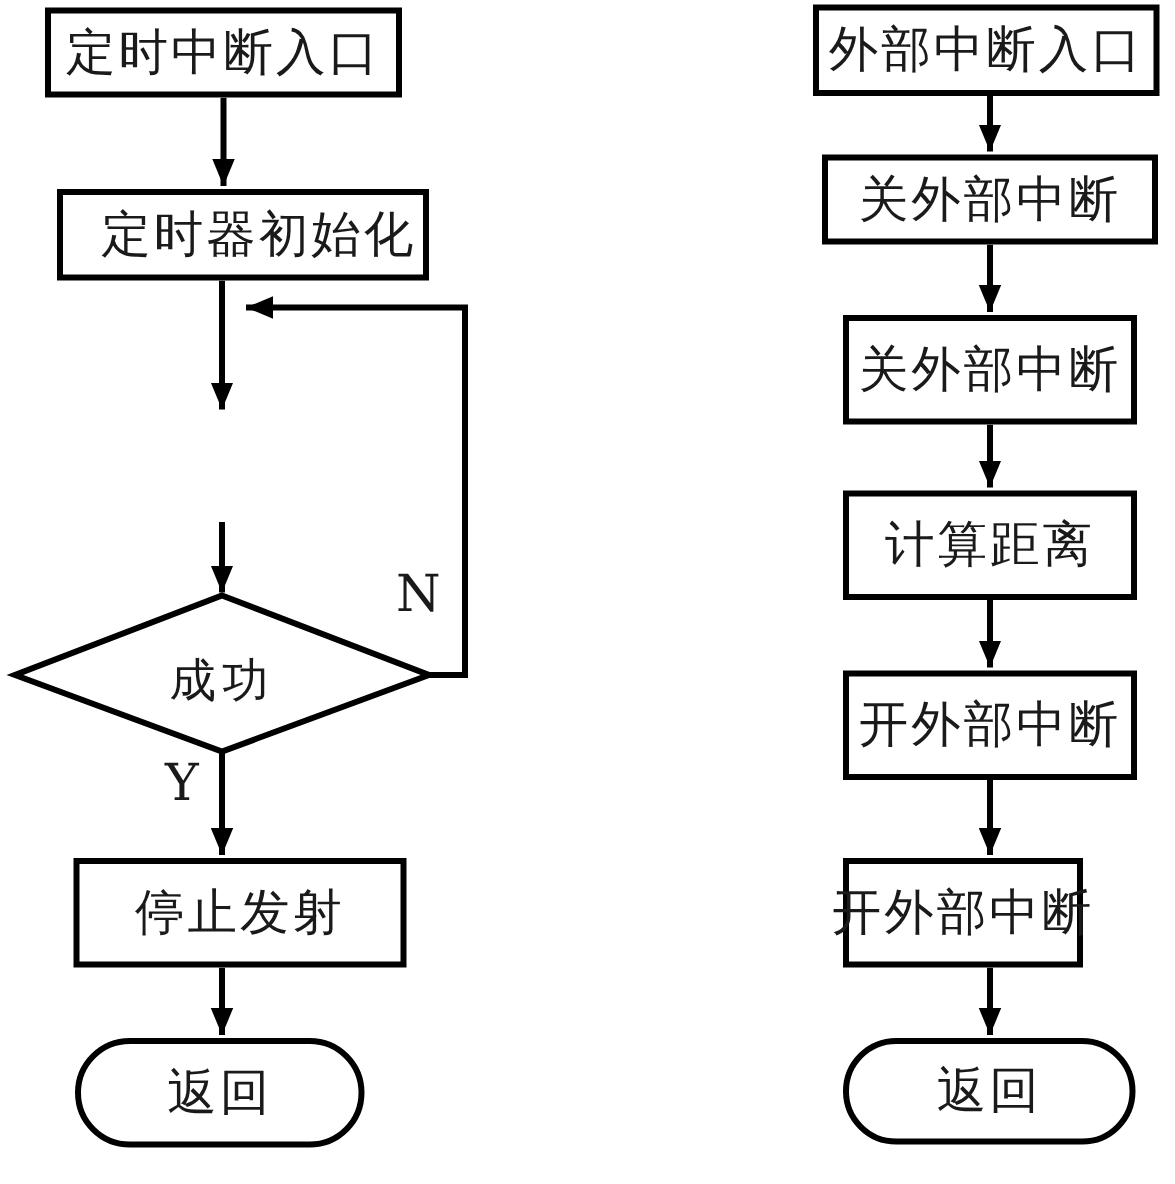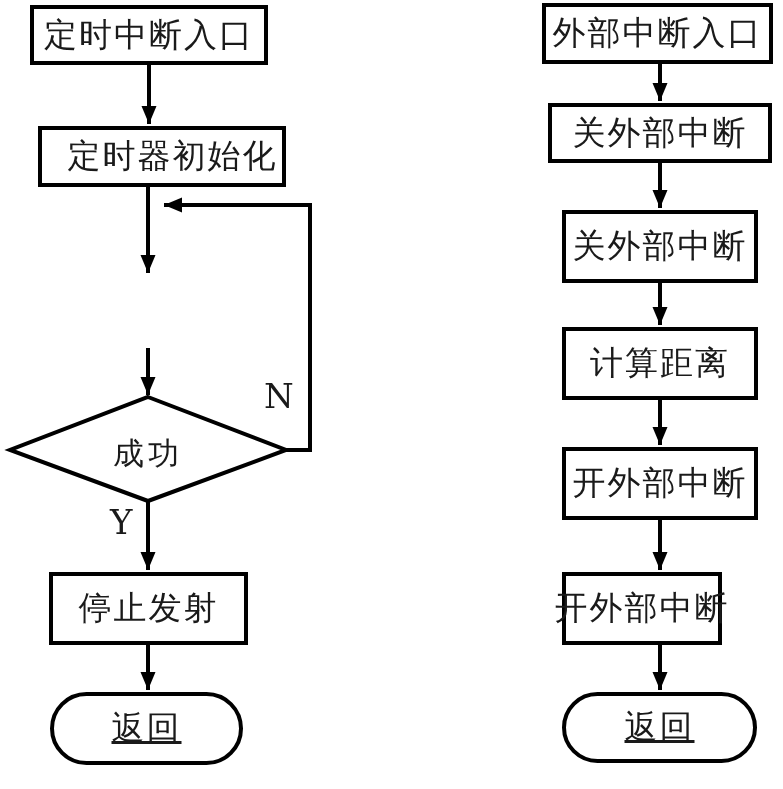--- a/index.html
+++ b/index.html
@@ -30,21 +30,20 @@
     display: flex;
     align-items: center;
     justify-content: center;
     color: #1a1a1a;
     font-size: 33px;
     letter-spacing: 2px;
     white-space: nowrap;
   }
   .stadium {
     border-radius: 37px;
-    text-decoration: underline;
   }
   .float-label {
     position: absolute;
     color: #1a1a1a;
     font-size: 34px;
     background: transparent;
     white-space: nowrap;
   }
   .diamond-label {
     position: absolute;
@@ -95,21 +94,21 @@
 
 
   <div class="diamond-label" style="left:78px; top:433px; width:140px;">
     <span>成功</span>
   </div>
 
   <div class="float-label" style="left:264px; top:376px;">N</div>
 
   <div class="float-label" style="left:110px; top:502px;">Y</div>
 
-  <div class="node" style="left:49px; top:572px; width:199px; height:73px;">
+  <div class="node" style="left:49px; top:572px; width:222px; height:73px;">
     <span>停止发射</span>
   </div>
 
   <div class="node stadium" style="left:50px; top:692px; width:193px; height:73px;">
     <span>返回</span>
   </div>
 
   <div class="node" style="left:542px; top:3px; width:231px; height:61px;text-align:center;">
     <span>外部中断入口</span>
   </div>

